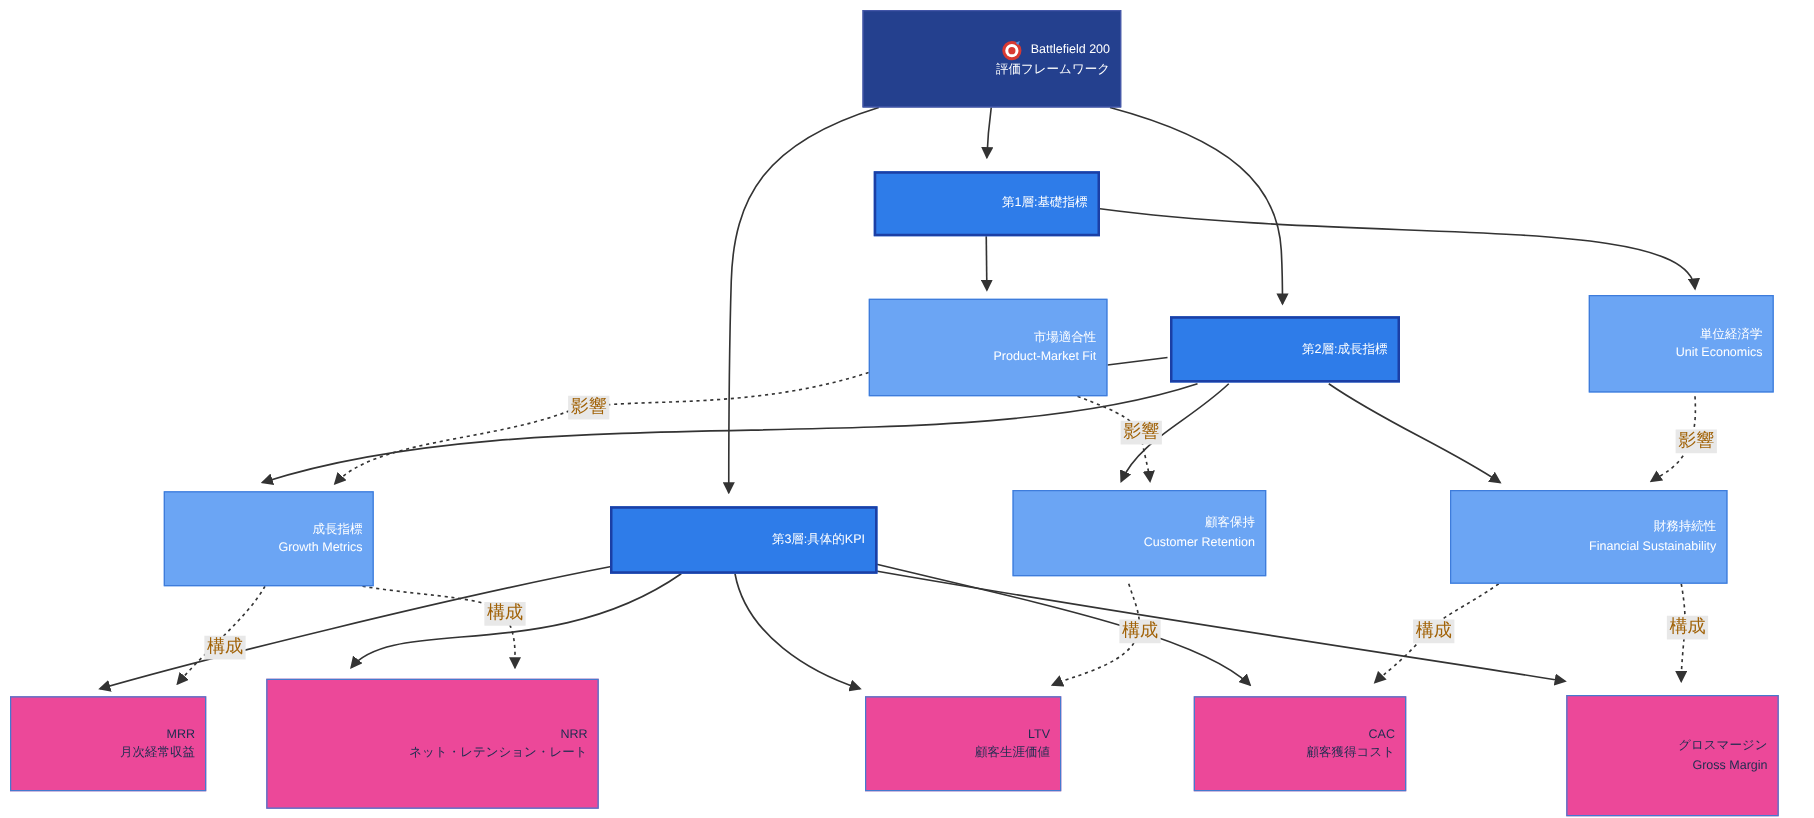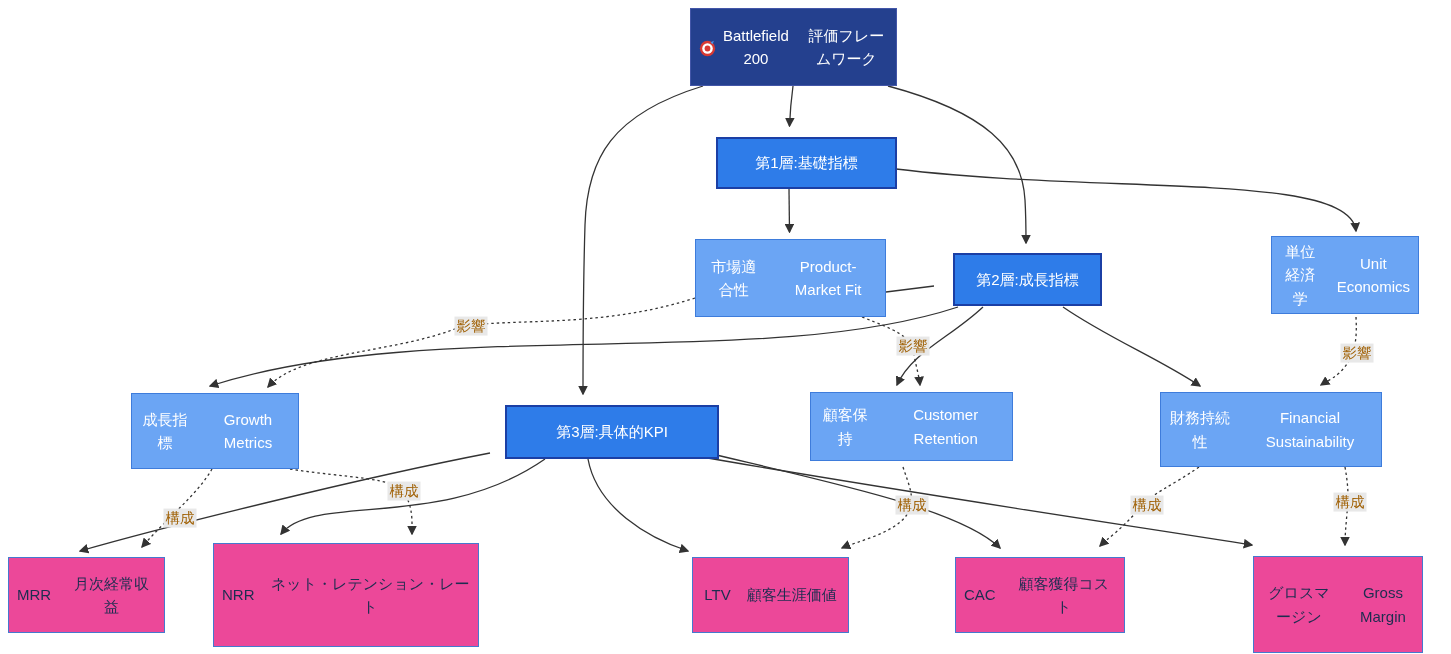--- a/index.html
+++ b/index.html
@@ -2,27 +2,27 @@
 <html><head>
 <meta charset="utf-8">
 <style>
   html,body{margin:0;padding:0;background:#ffffff;}
   #canvas{
     position:relative;width:1451px;height:654px;background:#ffffff;
     font-family:"Liberation Sans","DejaVu Sans",sans-serif;overflow:hidden;
   }
   #edges{position:absolute;left:0;top:0;width:1451px;height:654px;}
   .node{
-    position:absolute;display:flex;flex-direction:row;align-items:center;
+    position:absolute;display:flex;flex-direction:column;align-items:flex-end;
     justify-content:center;text-align:center;box-sizing:border-box;
-    font-size:15px;line-height:1.55;
+    font-size:10px;line-height:1.55;
   }
   .node .nline{white-space:pre-wrap;padding:0 8px;}
   .node-root{background:#24408E;border:1px solid #4356A8;color:#ffffff;}
-  .node-layer{background:#2E7CE9;border:2px solid #1B3FA5;color:#ffffff;margin-left:17px;}
+  .node-layer{background:#2E7CE9;border:2px solid #1B3FA5;color:#ffffff;}
   .node-cat{background:#6BA5F4;border:1px solid #3E7CDB;color:#ffffff;}
   .node-kpi{background:#ec4899;border:1.5px solid #4579CF;color:#1D2D50;}
   .rootline{display:flex;align-items:center;gap:7px;justify-content:center;}
   .ticon{display:inline-flex;width:17px;height:17px;position:relative;top:1px;}
   .elabel{
     position:absolute;transform:translate(-50%,-50%);
     background:#e8e8e8;color:#a16207;font-size:14.5px;padding:0 2px;line-height:1.3;
     white-space:nowrap;
   }
 </style>
@@ -84,21 +84,21 @@
 
   <div class="node node-layer" style="left:699px;top:137px;width:181px;height:52px">
     <div class="nline">第1層:基礎指標</div>
   </div>
 
   <div class="node node-cat" style="left:695px;top:239px;width:191px;height:78px">
     <div class="nline">市場適合性</div>
     <div class="nline">Product-Market Fit</div>
   </div>
 
-  <div class="node node-layer" style="left:936px;top:253px;width:149px;height:53px">
+  <div class="node node-layer" style="left:936px;top:253px;width:184px;height:53px">
     <div class="nline">第2層:成長指標</div>
   </div>
 
   <div class="node node-cat" style="left:1271px;top:236px;width:148px;height:78px">
     <div class="nline">単位経済学</div>
     <div class="nline">Unit Economics</div>
   </div>
 
   <div class="node node-cat" style="left:131px;top:393px;width:168px;height:76px">
     <div class="nline">成長指標</div>

